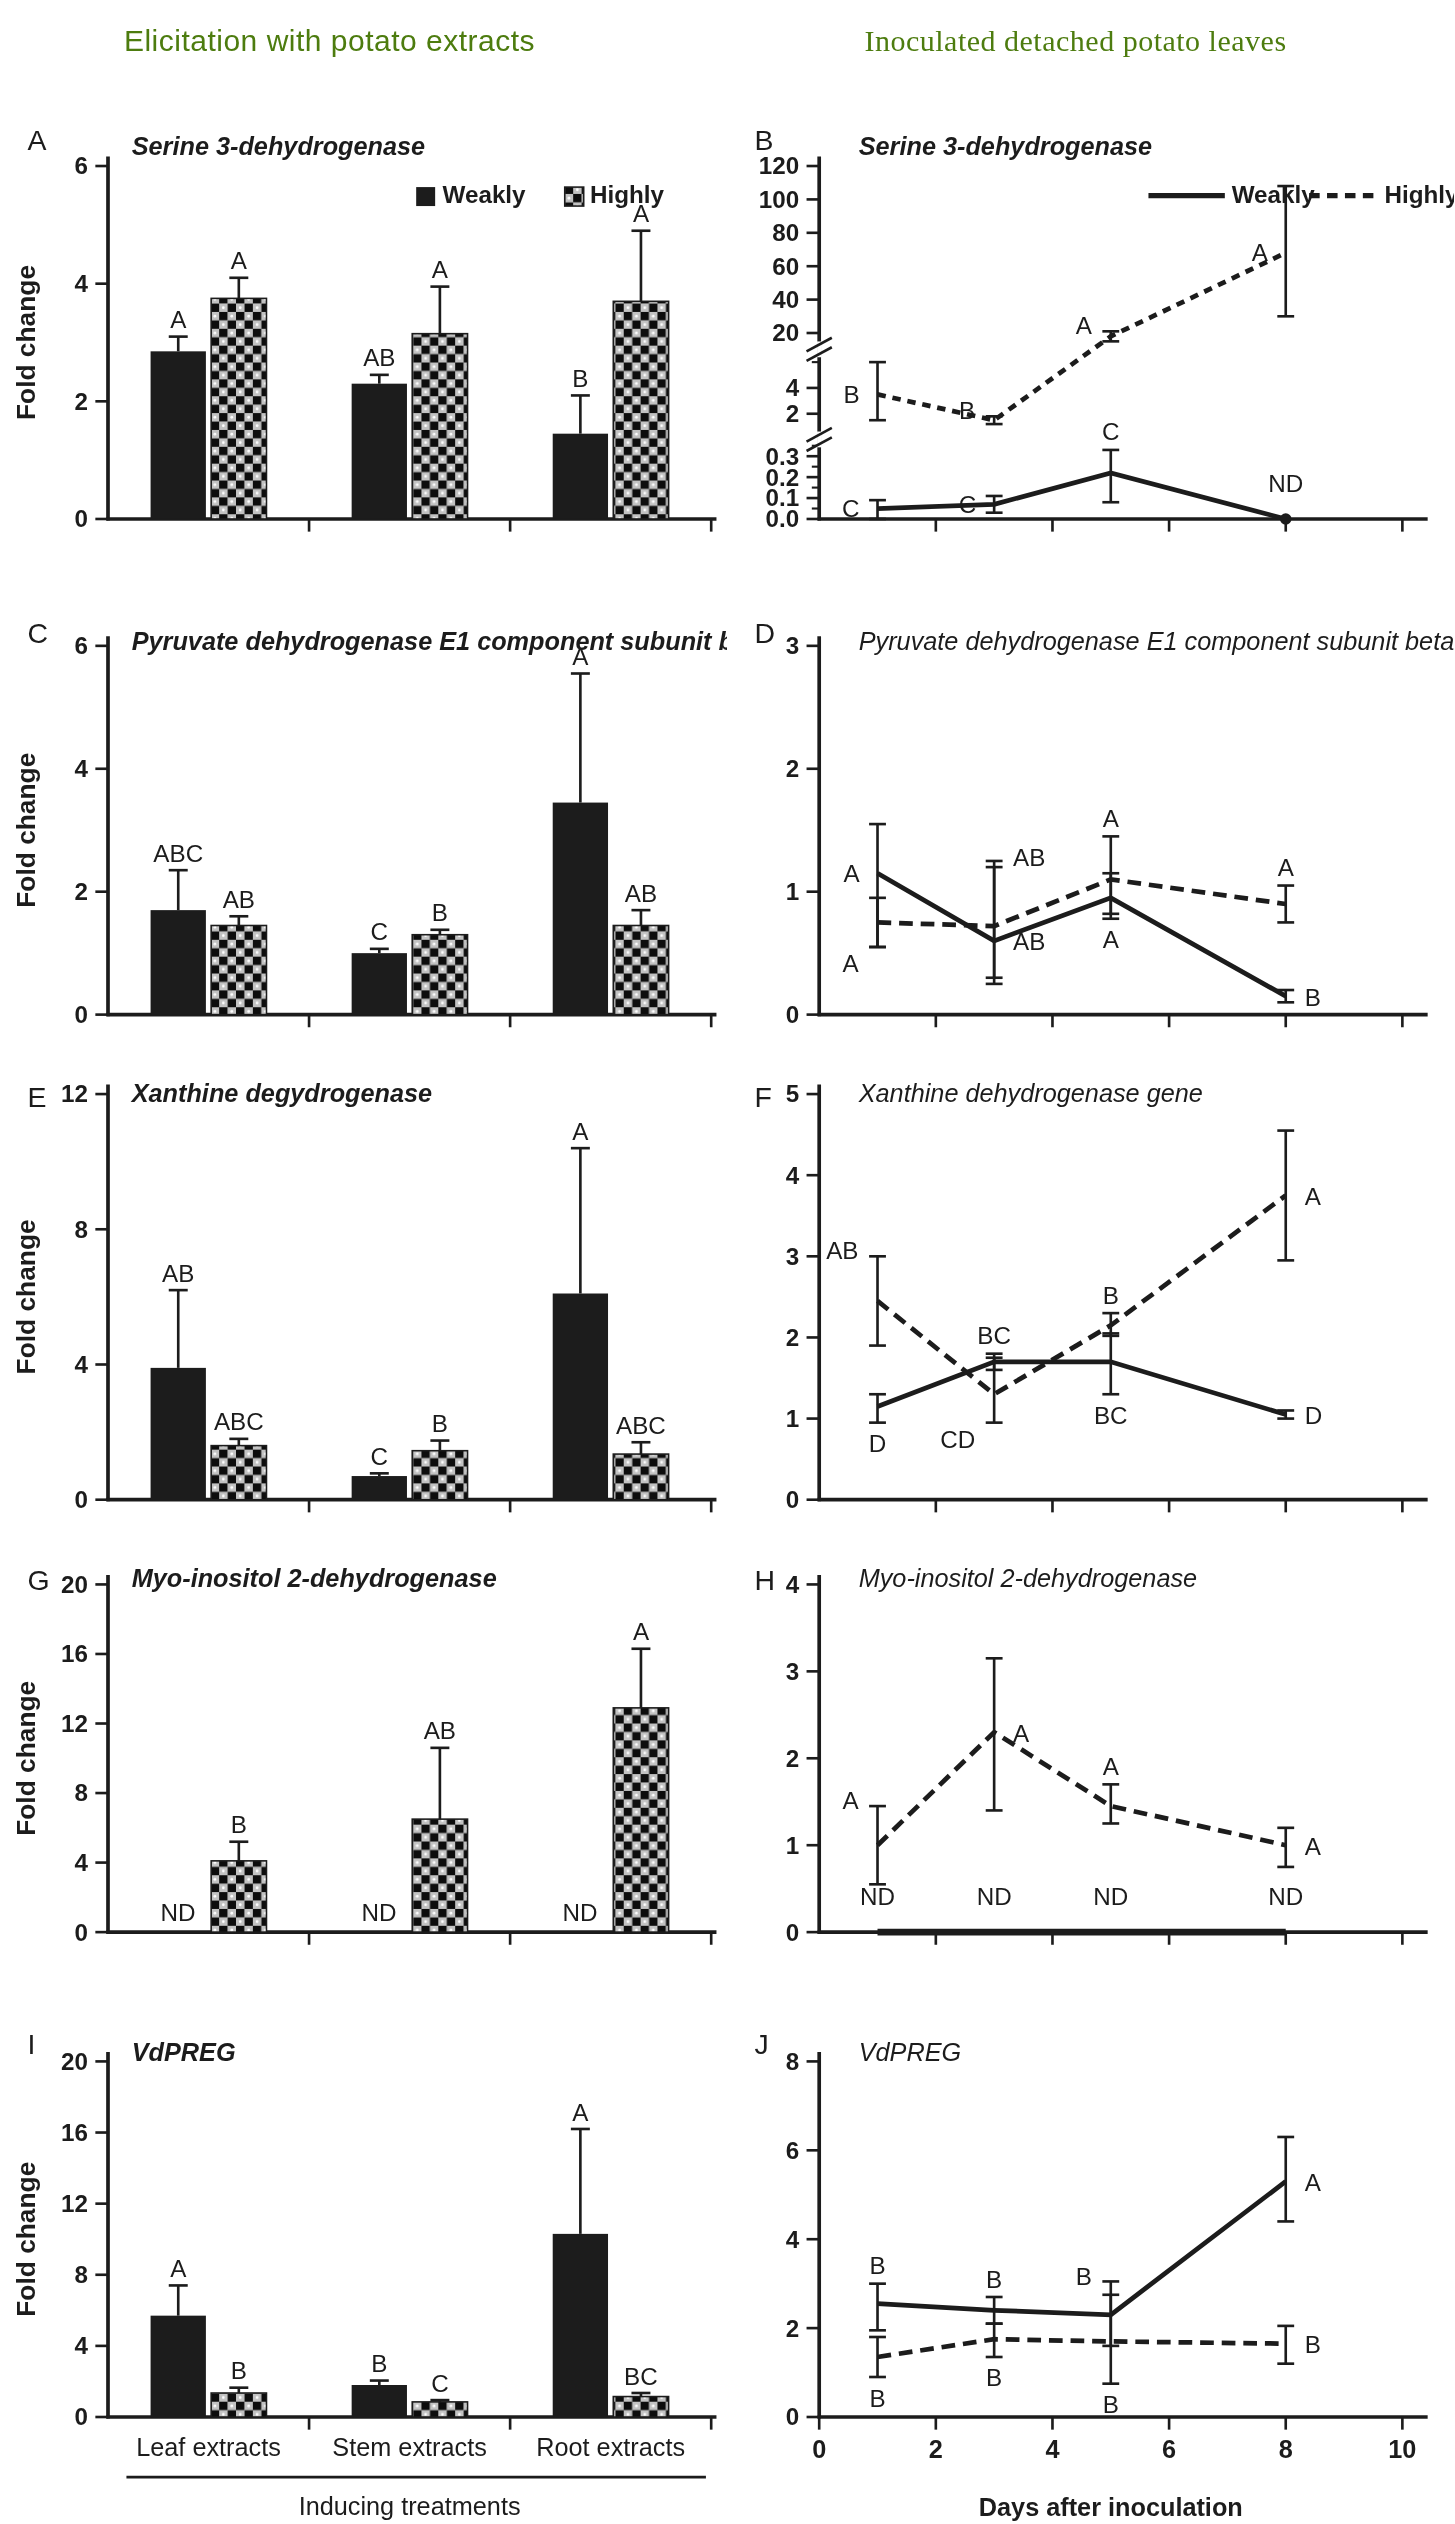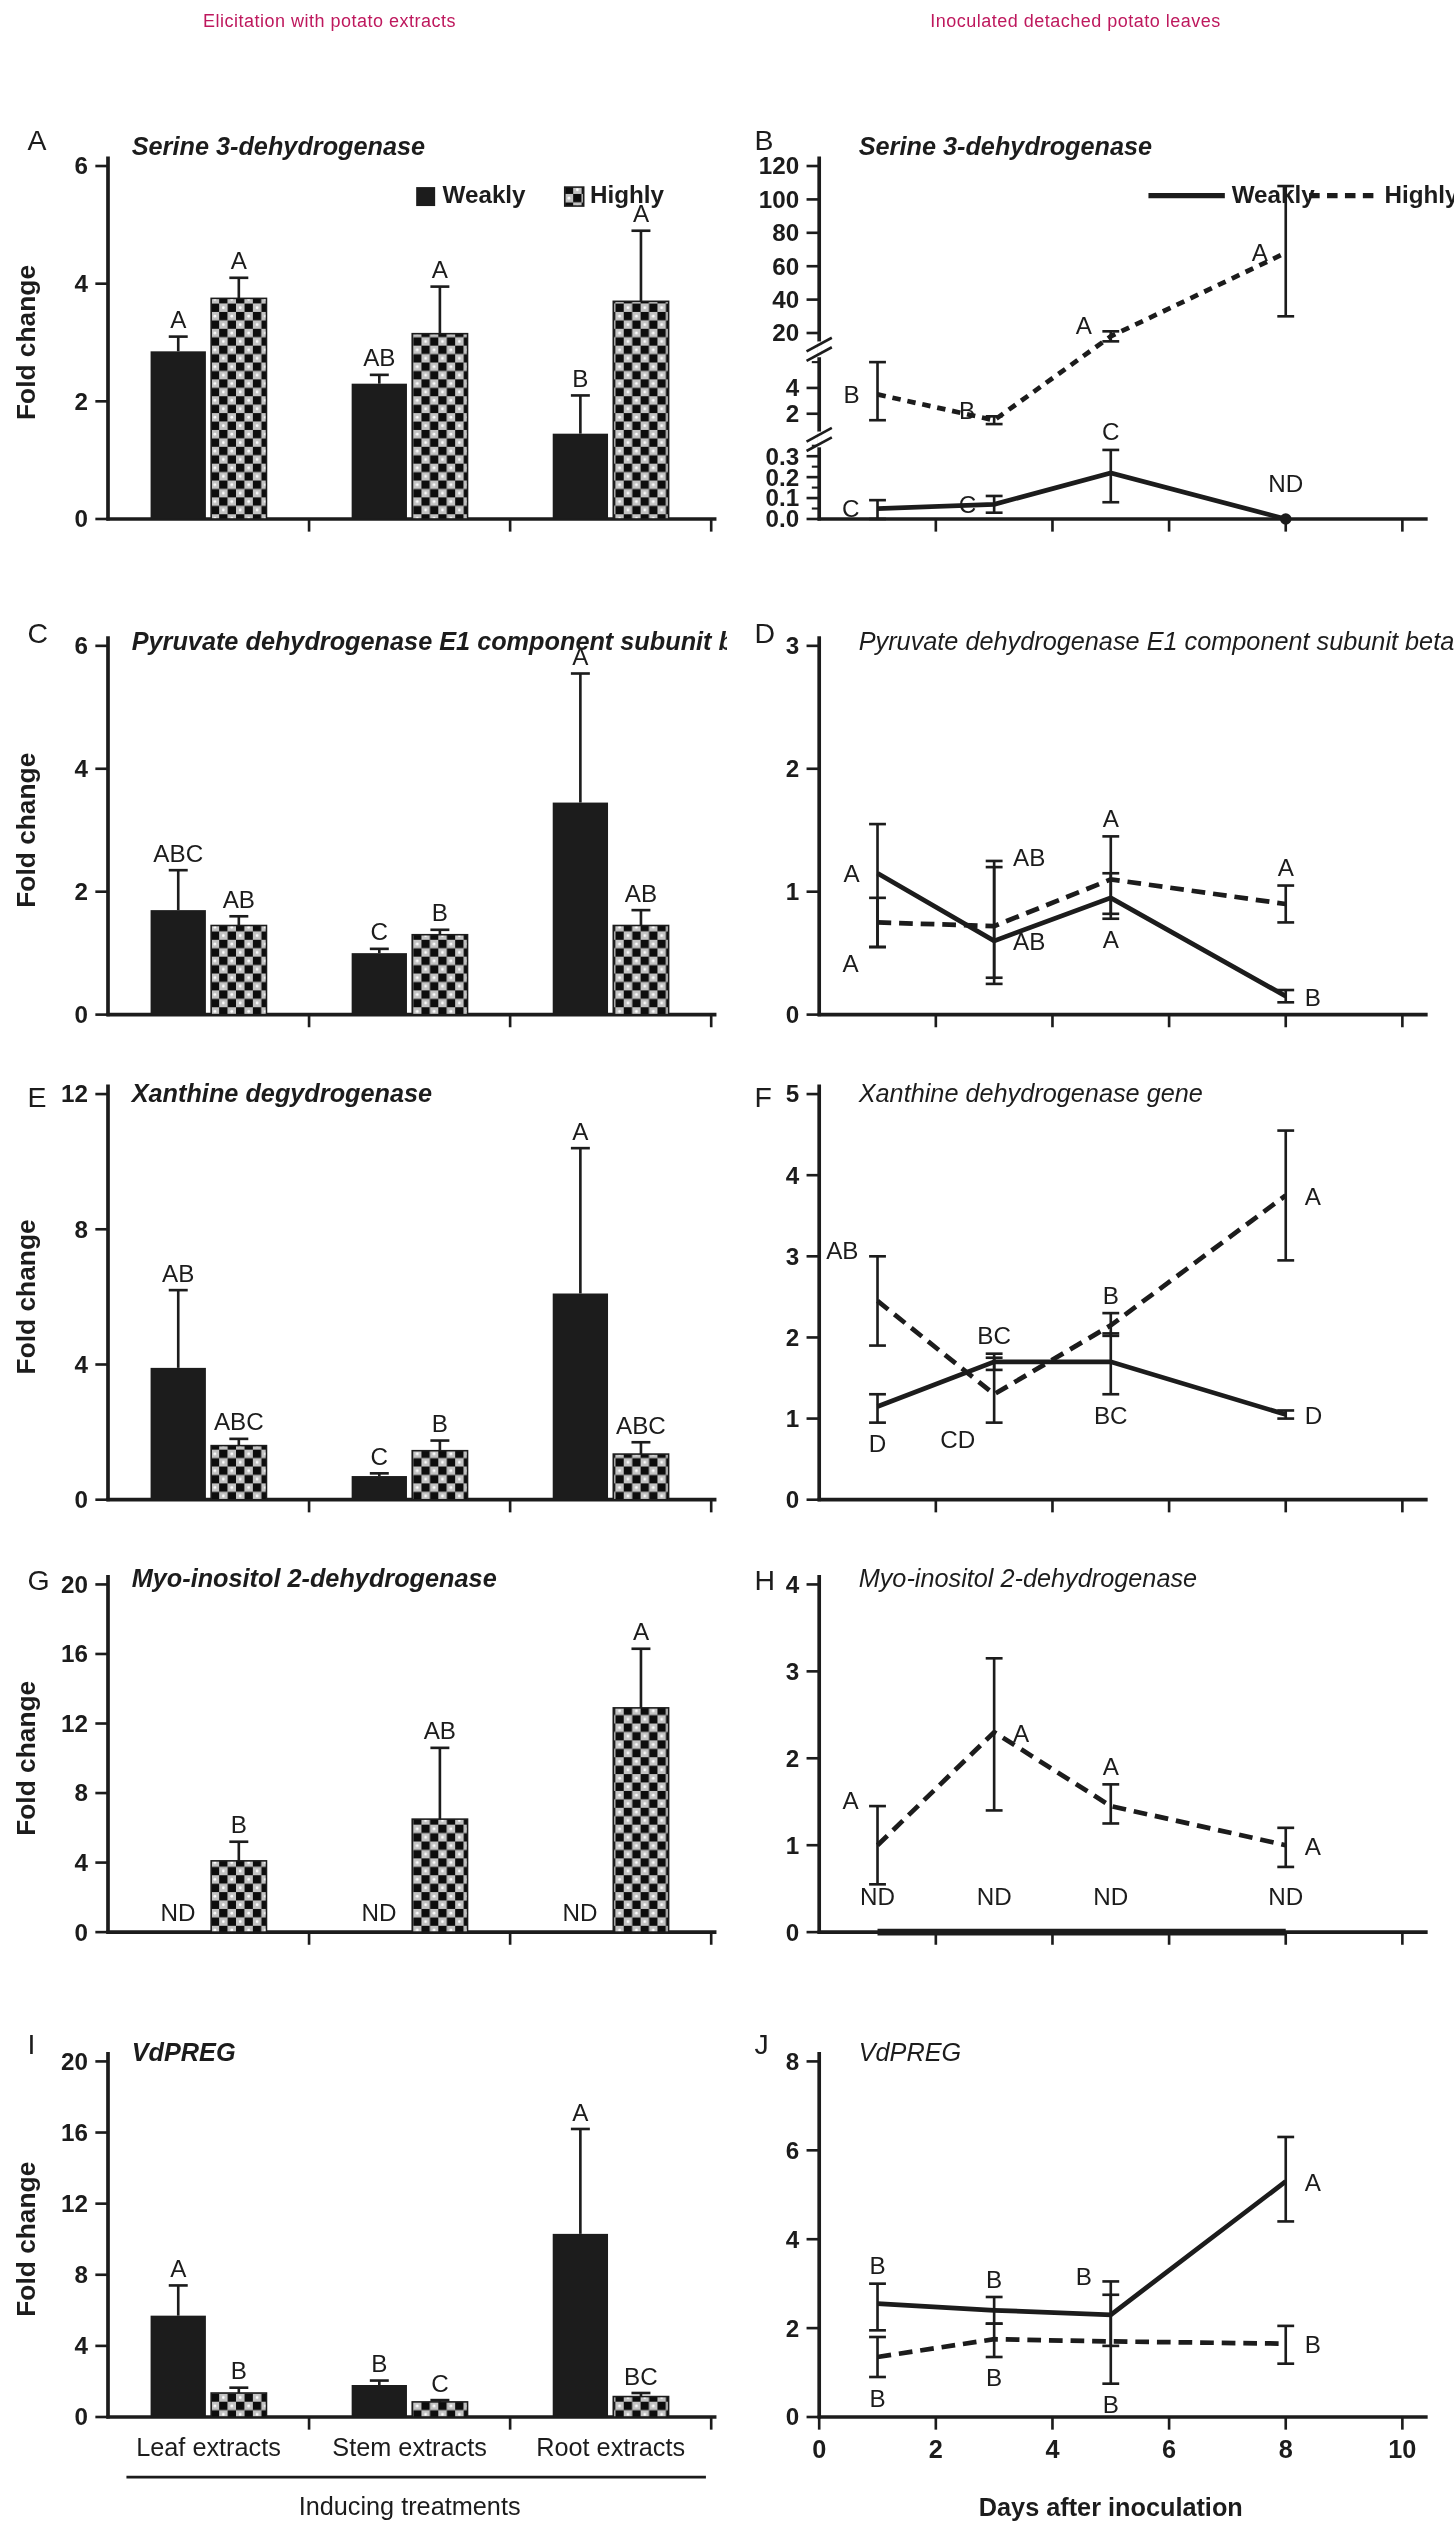--- a/index.html
+++ b/index.html
@@ -2,25 +2,25 @@
 <html style="font-size:8.4px"><head>
 <meta charset="utf-8">
 <style>
   html,body{margin:0;padding:0;}
   body{
     width:1455px;height:2525px;background:#ffffff;position:relative;
     font-family:"Liberation Sans", sans-serif;color:#1c1c1c;
   }
   #figure{position:relative;width:1455px;height:2525px;}
   .hdr{
-    position:absolute;top:4px;height:34px;font-size:18px;color:#be185d;
+    position:absolute;top:24px;height:34px;font-size:30px;color:#4d7c0f;
     display:flex;align-items:center;justify-content:center;letter-spacing:0.5px;
   }
   #hdr-left{left:0;width:659px;}
-  #hdr-right{left:733px;width:685px;}
+  #hdr-right{left:733px;width:685px;font-family:Liberation Serif, serif;}
   .panel{position:absolute;}
   svg text{fill:#1c1c1c;}
 </style>
 </head>
 <body>
 
 <div id="figure">
   <svg width="0" height="0" aria-hidden="true">
     <defs>
       <pattern id="checker" width="32" height="32" patternUnits="userSpaceOnUse">

